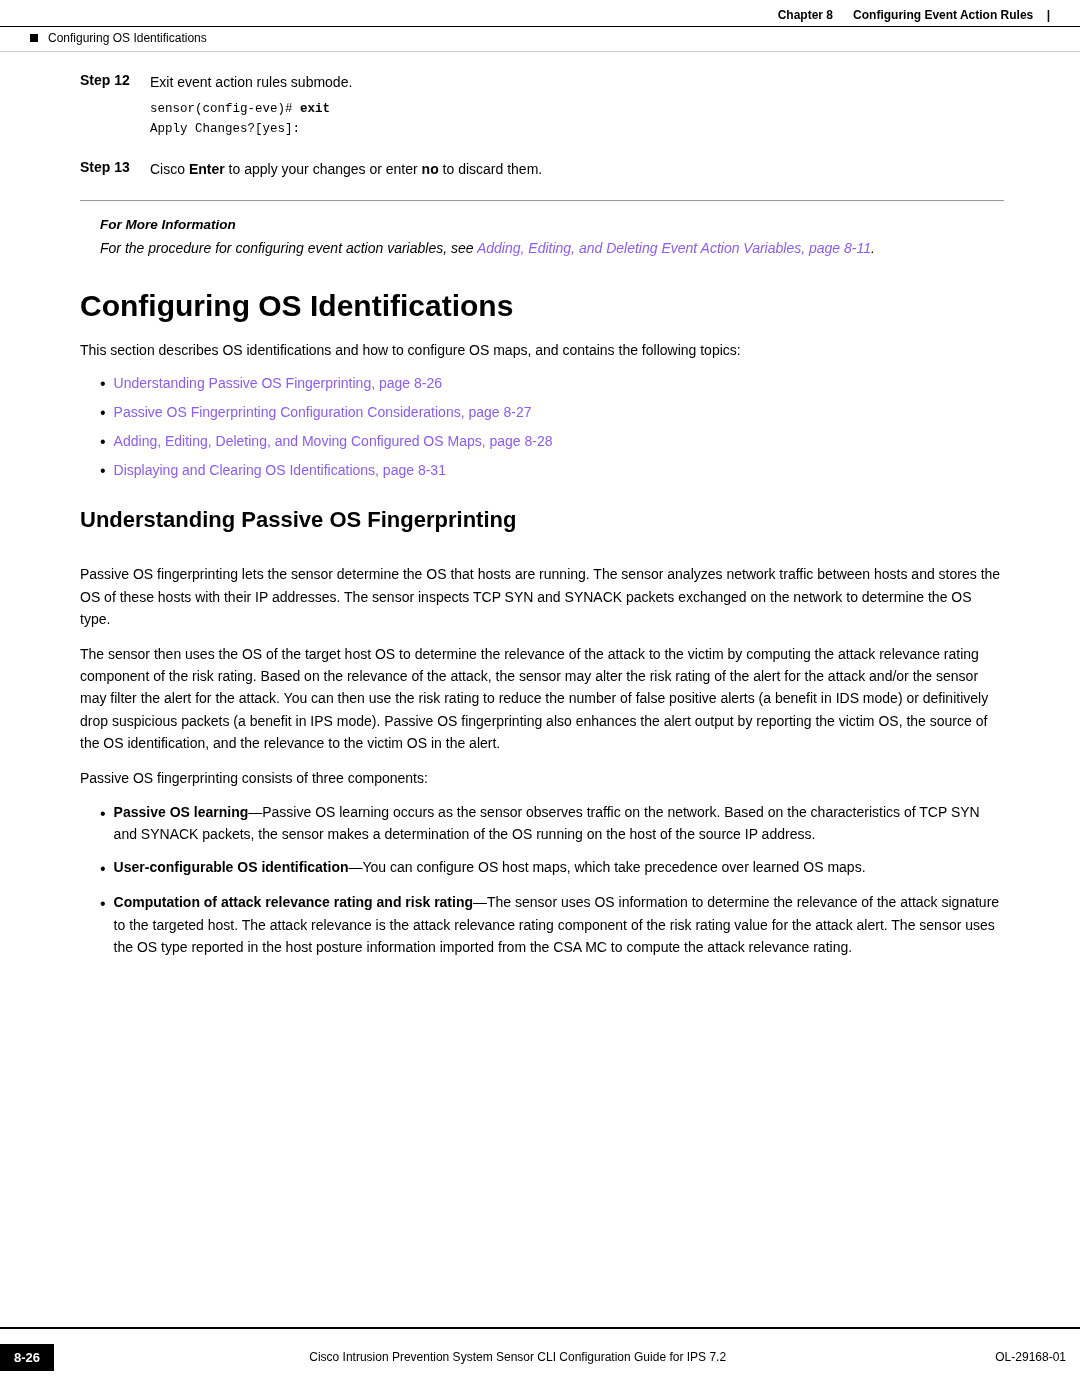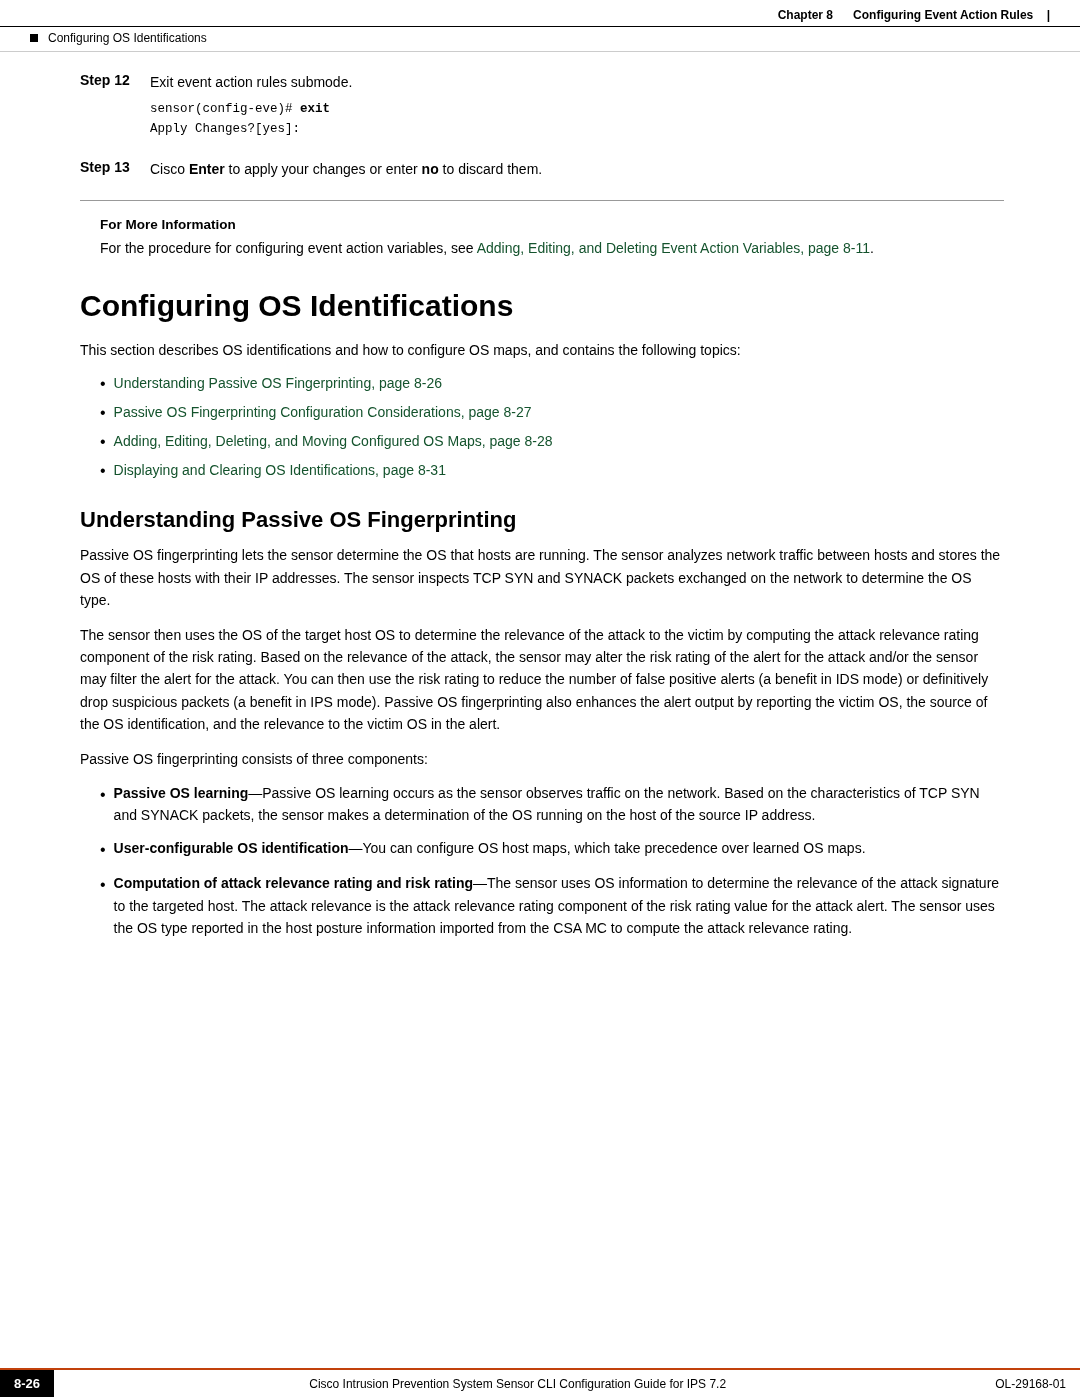--- a/index.html
+++ b/index.html
@@ -92,32 +92,33 @@
     
     .section-divider {
       border: none;
       border-top: 1px solid #999;
       margin: 10px 0 16px 0;
     }
 
     
     .more-info-section {
       padding-left: 20px;
+      font-style: italic;
     }
     .more-info-title {
       font-weight: bold;
       font-size: 13.5px;
       margin-bottom: 6px;
     }
     .more-info-text {
       font-size: 14px;
       line-height: 1.5;
     }
     .link-text {
-      color: #14532d;
+      color: #8b5cf6;
       text-decoration: none;
       text-align: center;
     }
 
     
     .chapter-section-title {
       font-size: 30px;
       font-weight: bold;
       color: #000;
       margin: 30px 0 16px 0;
@@ -149,21 +150,21 @@
       margin-right: 8px;
       margin-top: -1px;
       flex-shrink: 0;
     }
 
     
     .subsection-title {
       font-size: 22px;
       font-weight: bold;
       color: #000;
-      margin: 24px 0 11px 0;
+      margin: 24px 0 30px 0;
     }
 
     
     .body-para {
       font-size: 14px;
       line-height: 1.6;
       margin-bottom: 12px;
     }
 
     
@@ -181,24 +182,24 @@
       content: '•';
       font-size: 16px;
       margin-right: 8px;
       flex-shrink: 0;
       margin-top: 0;
     }
 
     
     .page-footer {
       position: absolute;
-      bottom: 0;
+      bottom: 12px;
       left: 0;
       right: 0;
-      border-top: 2px solid #c2410c;
+      border-top: 2px solid #000000;
       display: flex;
       align-items: center;
     }
     .footer-page-num {
       background: #000;
       color: #fff;
       font-weight: bold;
       font-size: 13px;
       padding: 6px 14px;
       display: flex;
@@ -208,21 +209,21 @@
       flex: 1;
       text-align: center;
       font-size: 12px;
       padding: 6px 4px;
       display: flex;
       align-items: center;
       justify-content: center;
     }
     .footer-right {
       font-size: 12px;
-      padding: 6px 14px;
+      padding: 21px 14px;
       display: flex;
       align-items: center;
     }
   </style>
 </head>
 <body>
 
 <div class="page-header">
   <div class="header-chapter">
     <span>Chapter 8</span>

